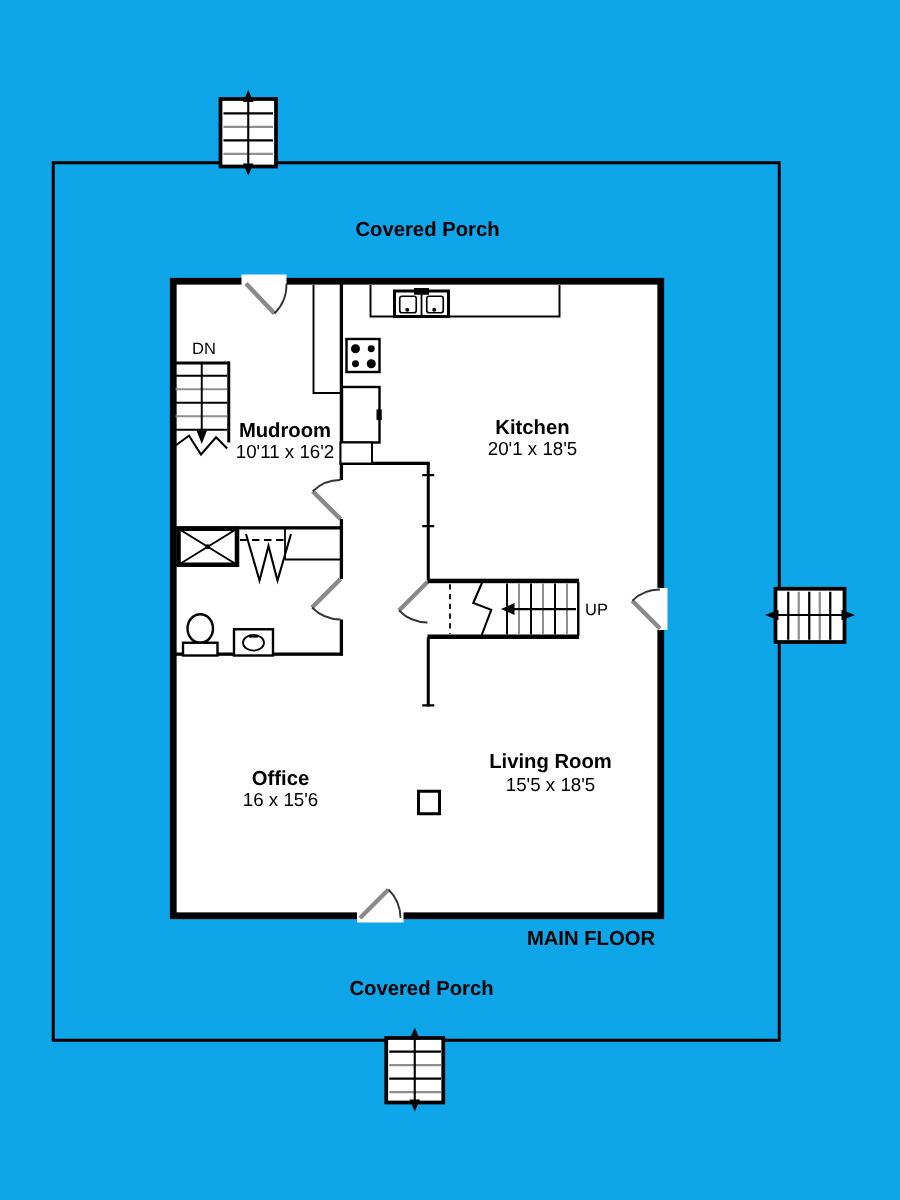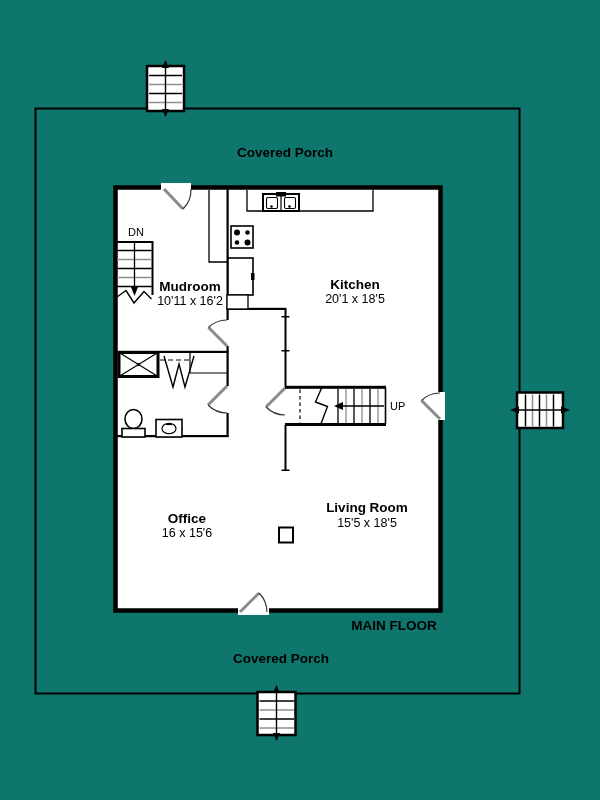--- a/index.html
+++ b/index.html
@@ -1,16 +1,16 @@
 <!DOCTYPE html>
 <html><head>
 <meta charset="utf-8">
 <style>
   html,body{margin:0;padding:0;background:#fff;}
-  .stage{position:relative;width:600px;height:800px;background:#0f766e;overflow:hidden;
+  .stage{position:relative;width:600px;height:800px;background:#0ea5e9;overflow:hidden;
          font-family:"Liberation Sans", sans-serif;}
   svg text{fill:#000;}
   .room-name{font-weight:bold;font-size:13.5px;}
   .room-dim{font-size:12.5px;}
   .porch-label{font-weight:bold;font-size:13.5px;}
   .floor-label{font-weight:bold;font-size:13.5px;}
   .small-label{font-size:11px;}
 </style>
 </head>
 <body>

